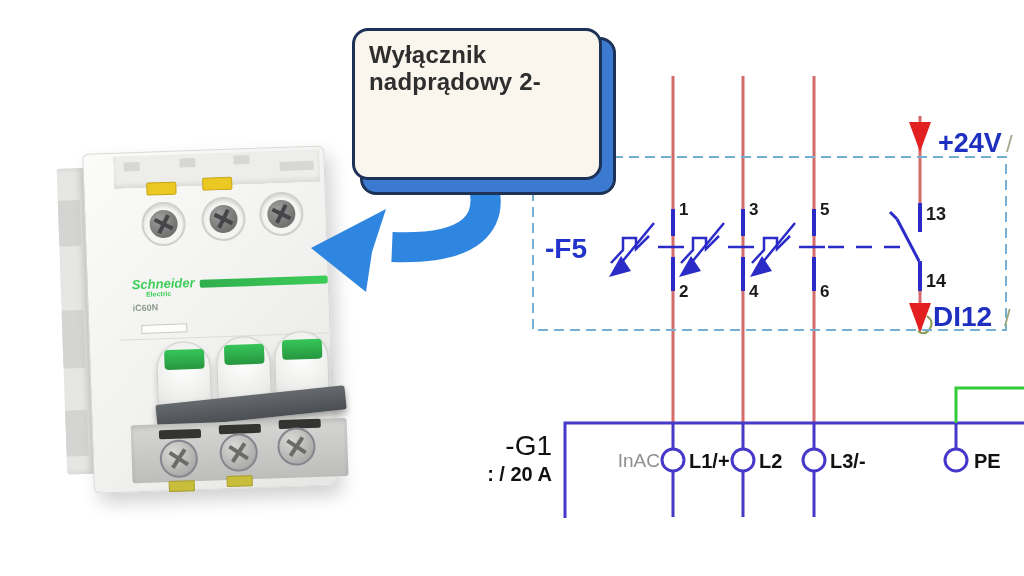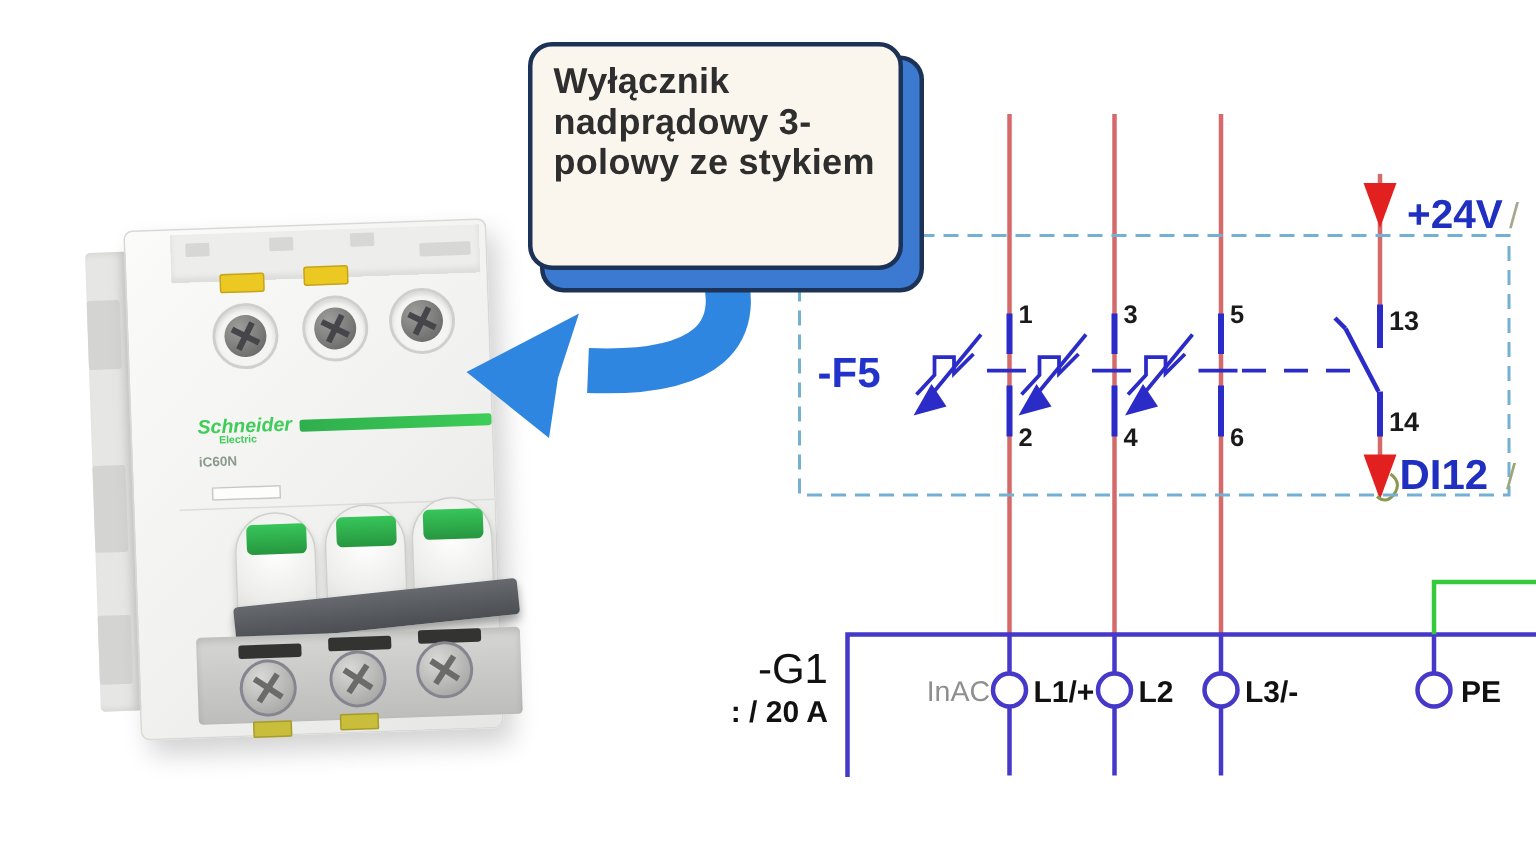--- a/index.html
+++ b/index.html
@@ -237,17 +237,16 @@
   </div>
 
   <svg class="abs" style="left:0;top:0;" width="1024" height="576" viewBox="0 0 1024 576">
     <path d="M 478 168 C 502 226, 468 250, 392 247" stroke="#2f86e0" stroke-width="30" fill="none"></path>
     <polygon points="311,248 386,209 372,252 366,292" fill="#2f86e0"></polygon>
   </svg>
 
   <div class="callout-shadow"></div>
   <div class="callout">
     <div class="line">Wyłącznik</div>
-    <div class="line">nadprądowy 3-</div>
-    <div class="line">polowy ze stykiem</div>
+    <div class="line">nadprądowy 2-</div>
   </div>
 
 </div>
 
 </body></html>

